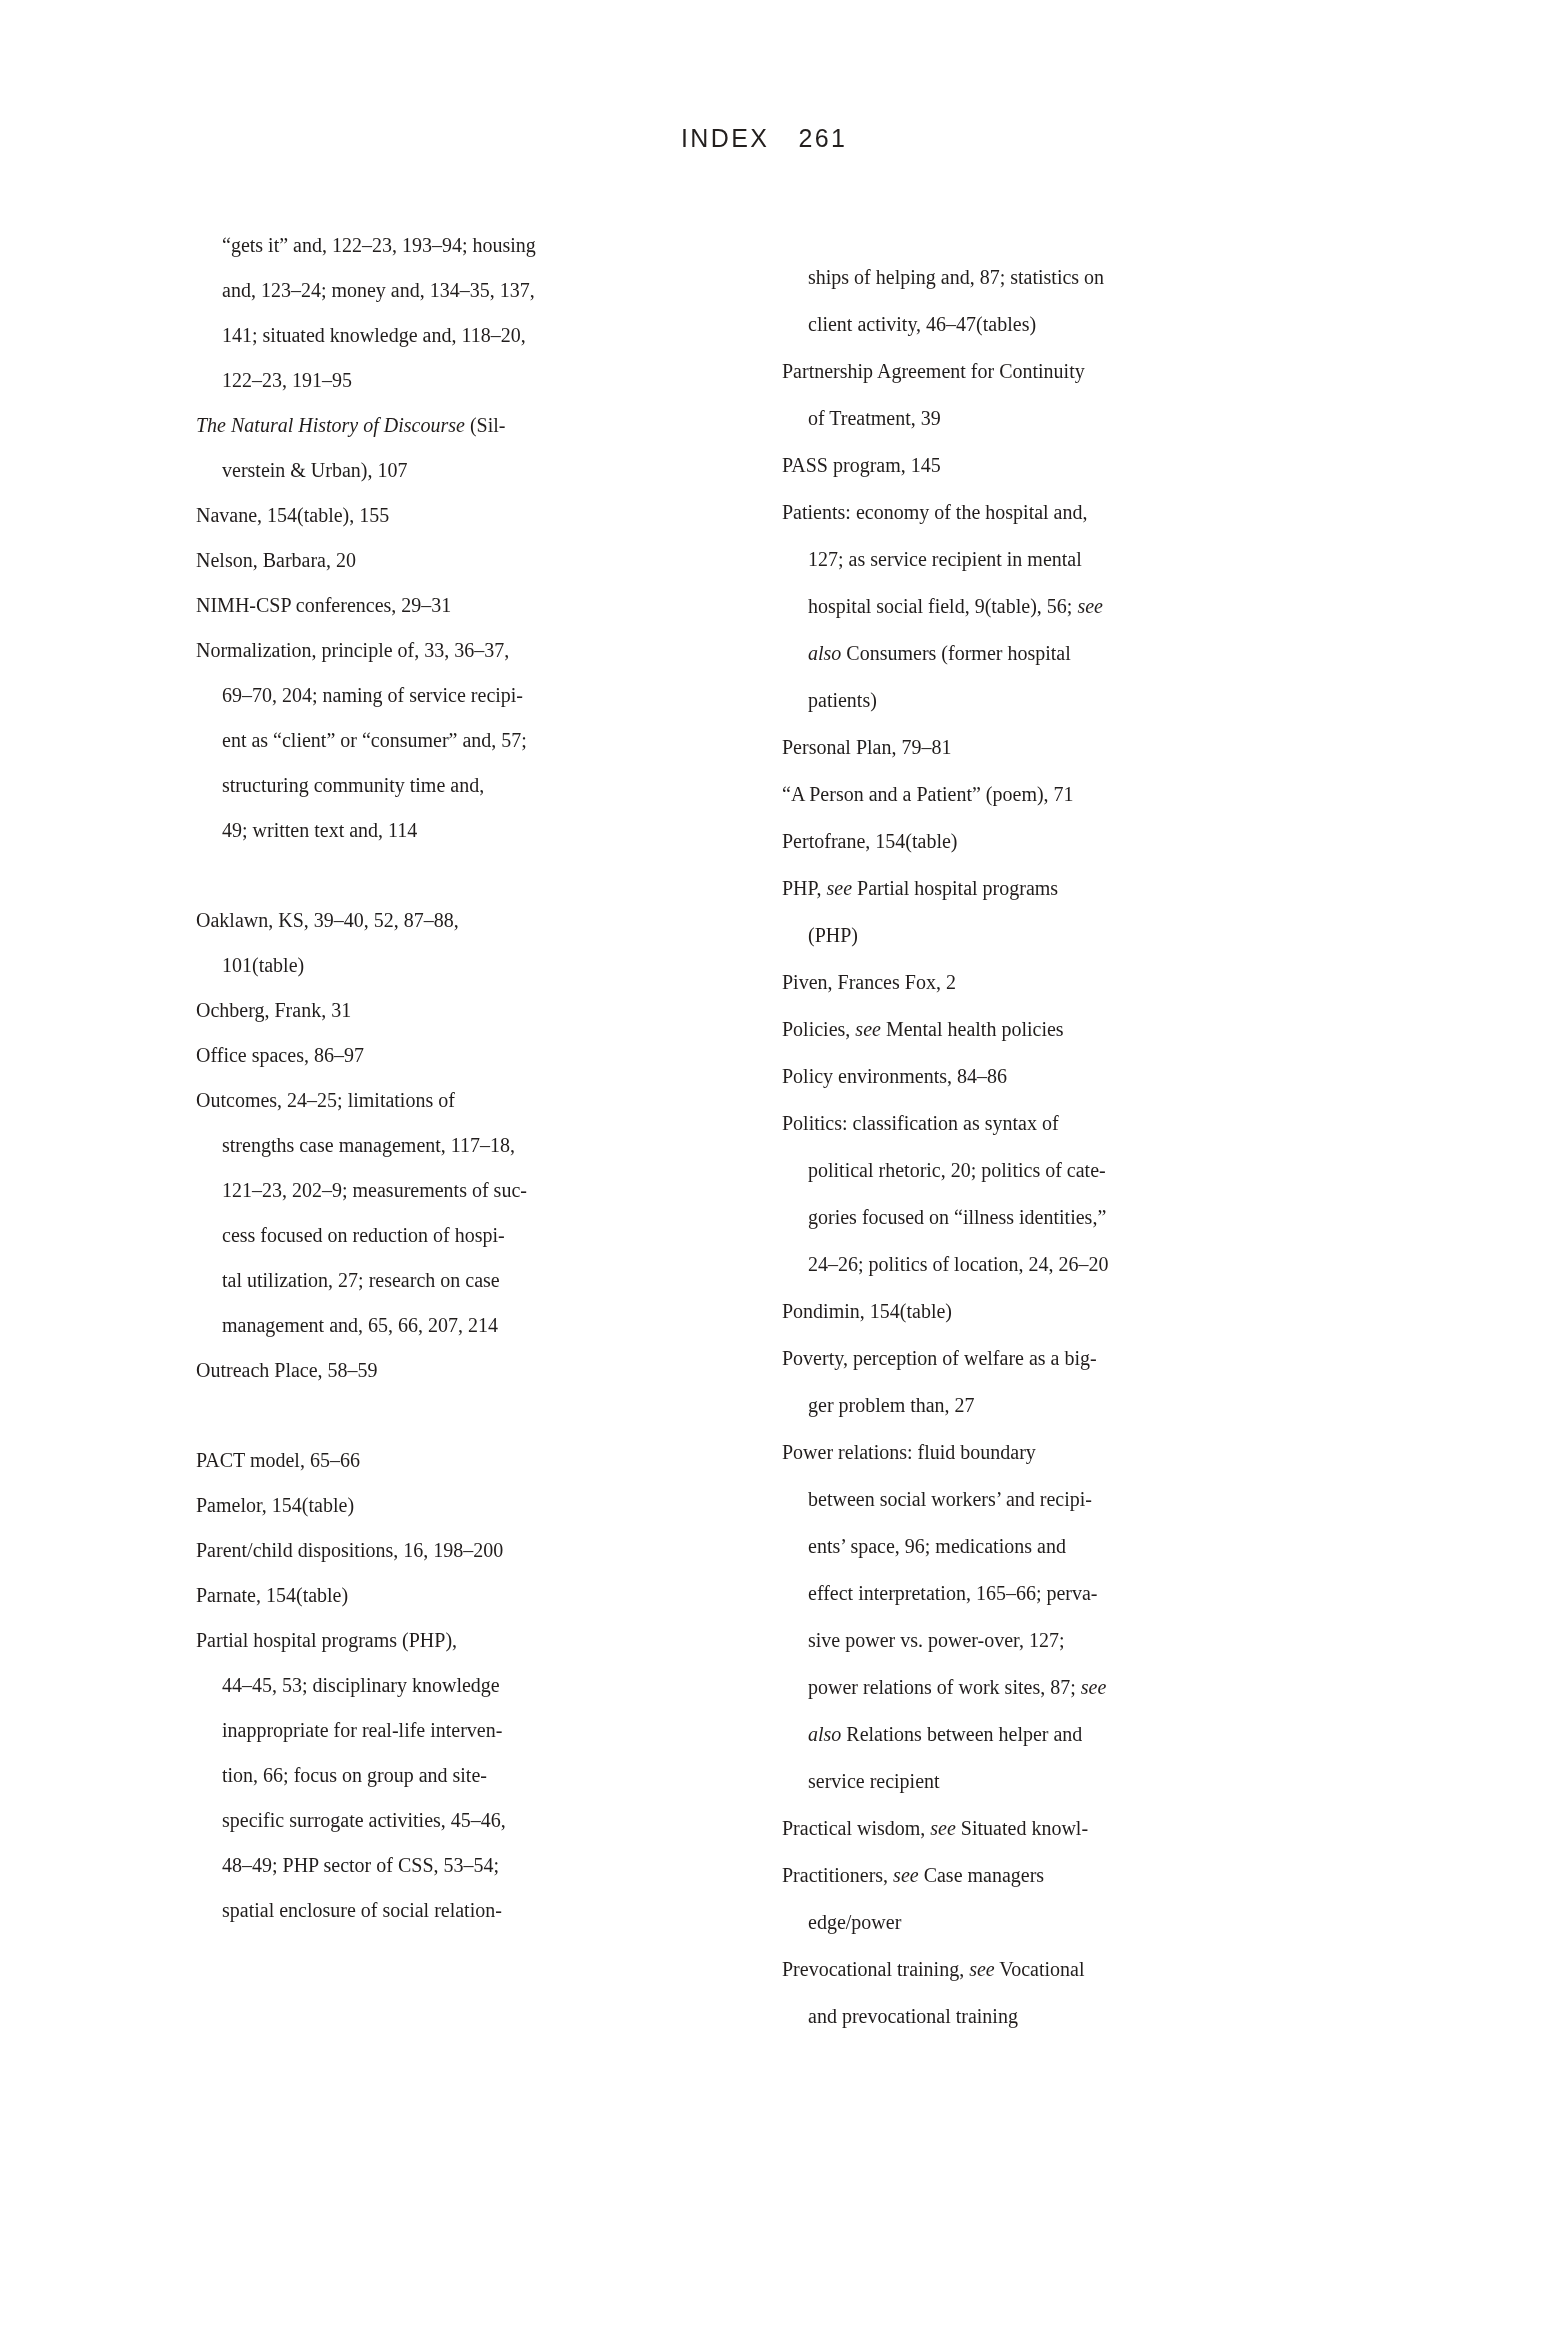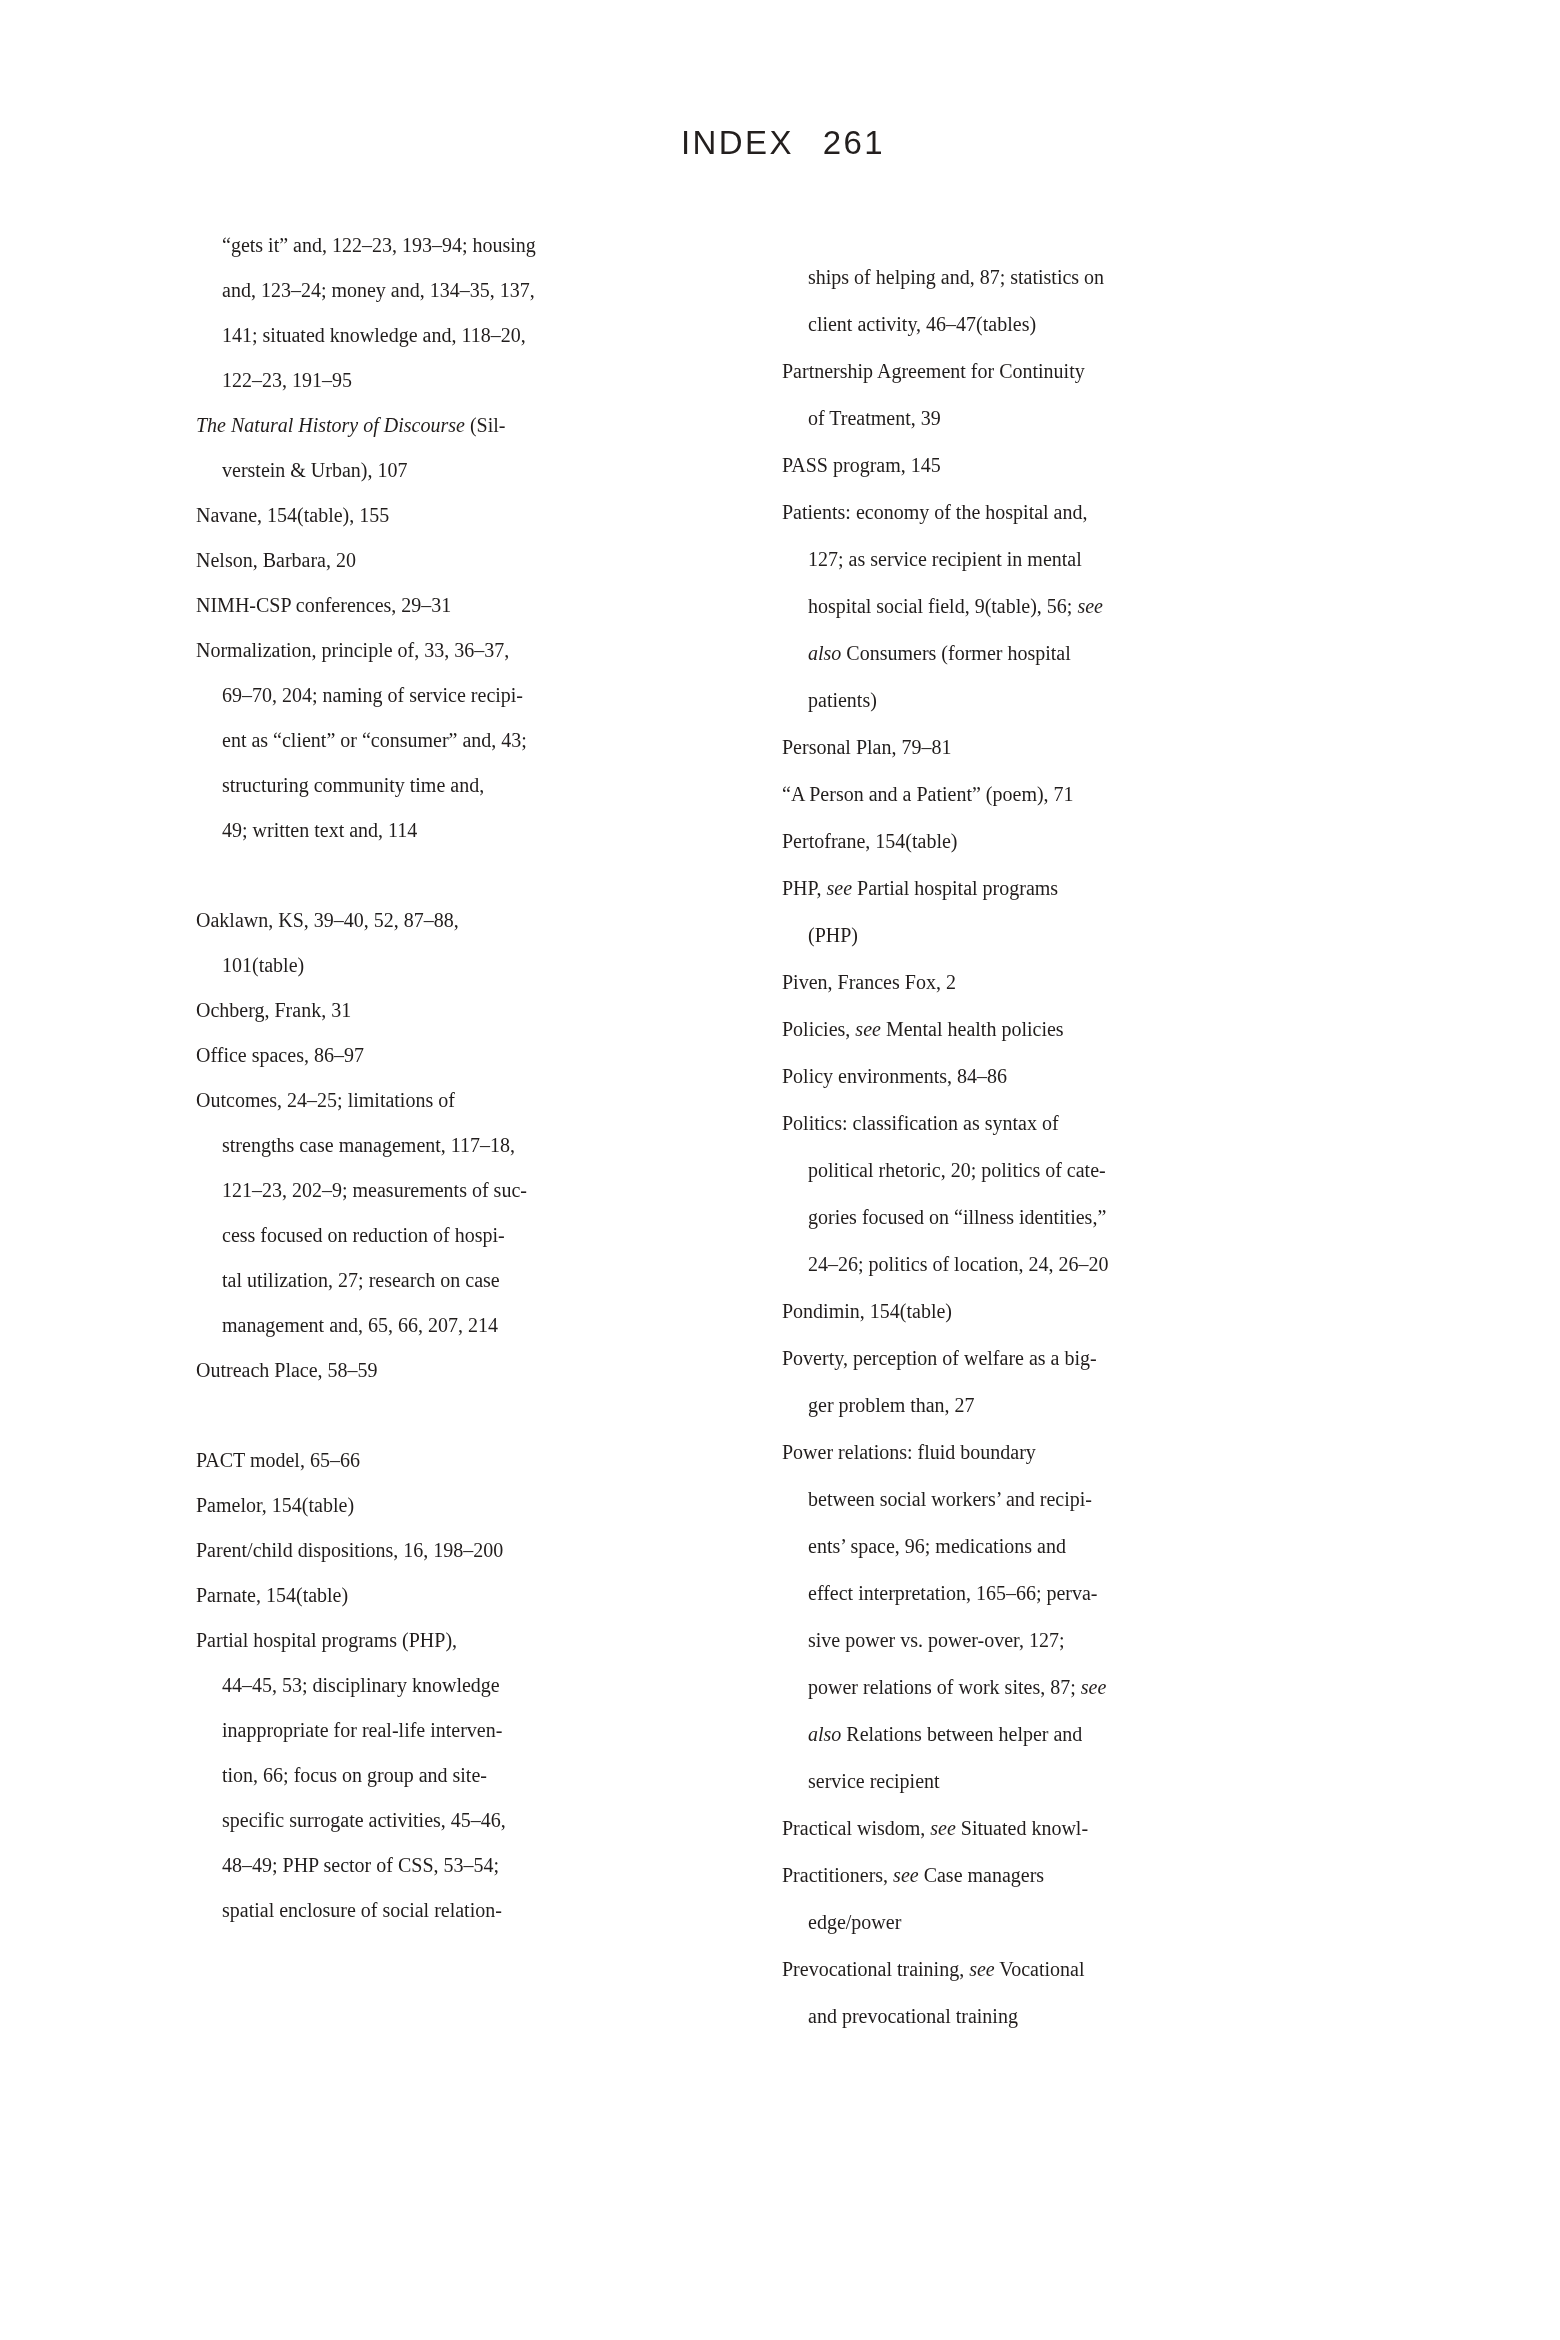--- a/index.html
+++ b/index.html
@@ -8,21 +8,21 @@
     height: 2341px;
     background: #ffffff;
     position: relative;
     overflow: hidden;
   }
   .running-header {
     position: absolute;
     left: 681px;
     top: 124px;
     font-family: "Liberation Sans", "DejaVu Sans", sans-serif;
-    font-size: 33px;
+    font-size: 25px;
     font-weight: 500;
     letter-spacing: 2.4px;
     color: #231f1e;
     white-space: nowrap;
   }
   .running-header .page-num {
     margin-left: 29px;
   }
   .col {
     position: absolute;
@@ -58,21 +58,21 @@
     <div class="line indent"><span>and, 123–24; money and, 134–35, 137,</span></div>
     <div class="line indent"><span>141; situated knowledge and, 118–20,</span></div>
     <div class="line indent"><span>122–23, 191–95</span></div>
     <div class="line"><em>The Natural History of Discourse</em><span> (Sil-</span></div>
     <div class="line indent"><span>verstein &amp; Urban), 107</span></div>
     <div class="line"><span>Navane, 154(table), 155</span></div>
     <div class="line"><span>Nelson, Barbara, 20</span></div>
     <div class="line"><span>NIMH-CSP conferences, 29–31</span></div>
     <div class="line"><span>Normalization, principle of, 33, 36–37,</span></div>
     <div class="line indent"><span>69–70, 204; naming of service recipi-</span></div>
-    <div class="line indent"><span>ent as “client” or “consumer” and, 43;</span></div>
+    <div class="line indent"><span>ent as “client” or “consumer” and, 57;</span></div>
     <div class="line indent"><span>structuring community time and,</span></div>
     <div class="line indent"><span>49; written text and, 114</span></div>
     <div class="line blank"></div>
     <div class="line"><span>Oaklawn, KS, 39–40, 52, 87–88,</span></div>
     <div class="line indent"><span>101(table)</span></div>
     <div class="line"><span>Ochberg, Frank, 31</span></div>
     <div class="line"><span>Office spaces, 86–97</span></div>
     <div class="line"><span>Outcomes, 24–25; limitations of</span></div>
     <div class="line indent"><span>strengths case management, 117–18,</span></div>
     <div class="line indent"><span>121–23, 202–9; measurements of suc-</span></div>

